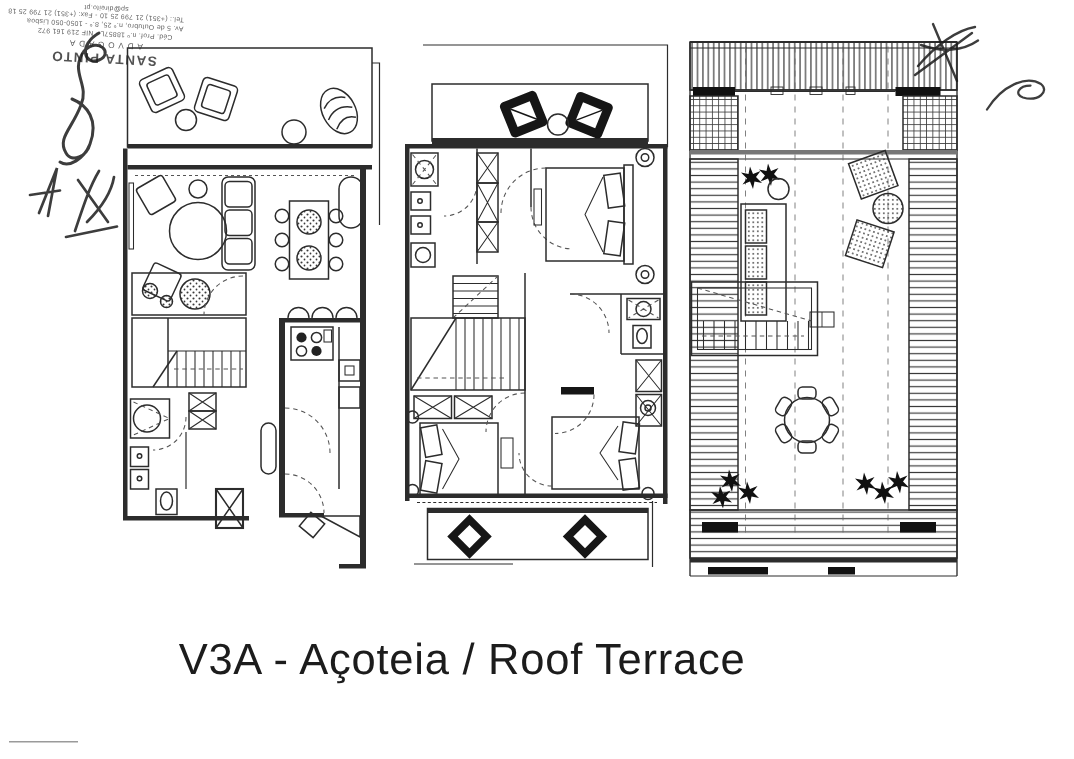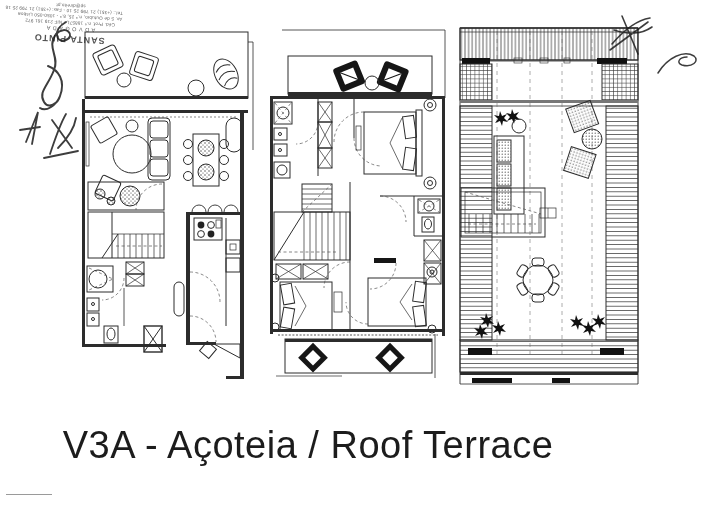--- a/index.html
+++ b/index.html
@@ -1,20 +1,20 @@
 <!DOCTYPE html>
 <html><head>
 <meta charset="utf-8">
 <style>
   html,body{margin:0;padding:0;background:#e8e8e8;}
   .page{position:relative;width:716px;height:506px;background:#ffffff;overflow:hidden;
         font-family:"Liberation Sans",sans-serif;}
   svg.plan{position:absolute;}
   .caption{position:absolute;left:0;top:424px;width:616px;text-align:center;
-           font-size:38px;font-weight:400;color:#1c1c1c;letter-spacing:0.5px;}
+           font-size:29px;font-weight:400;color:#1c1c1c;letter-spacing:0.5px;}
   .stamp{position:absolute;left:18px;top:2px;width:104px;text-align:center;
          transform:rotate(183deg);transform-origin:50% 50%;color:#4a4a4a;line-height:1.25;
          opacity:.88;}
   .stamp .s-name{font-size:9px;font-weight:bold;letter-spacing:1px;color:#3b3b3b;}
   .stamp .s-title{font-size:5.5px;letter-spacing:2.5px;margin-top:1px;}
   .stamp .s-small{font-size:4.6px;letter-spacing:.2px;white-space:nowrap;}
   .footer-line{position:absolute;left:6px;top:494px;width:46px;height:1px;background:#9a9a9a;}
 </style>
 </head>
 <body>

